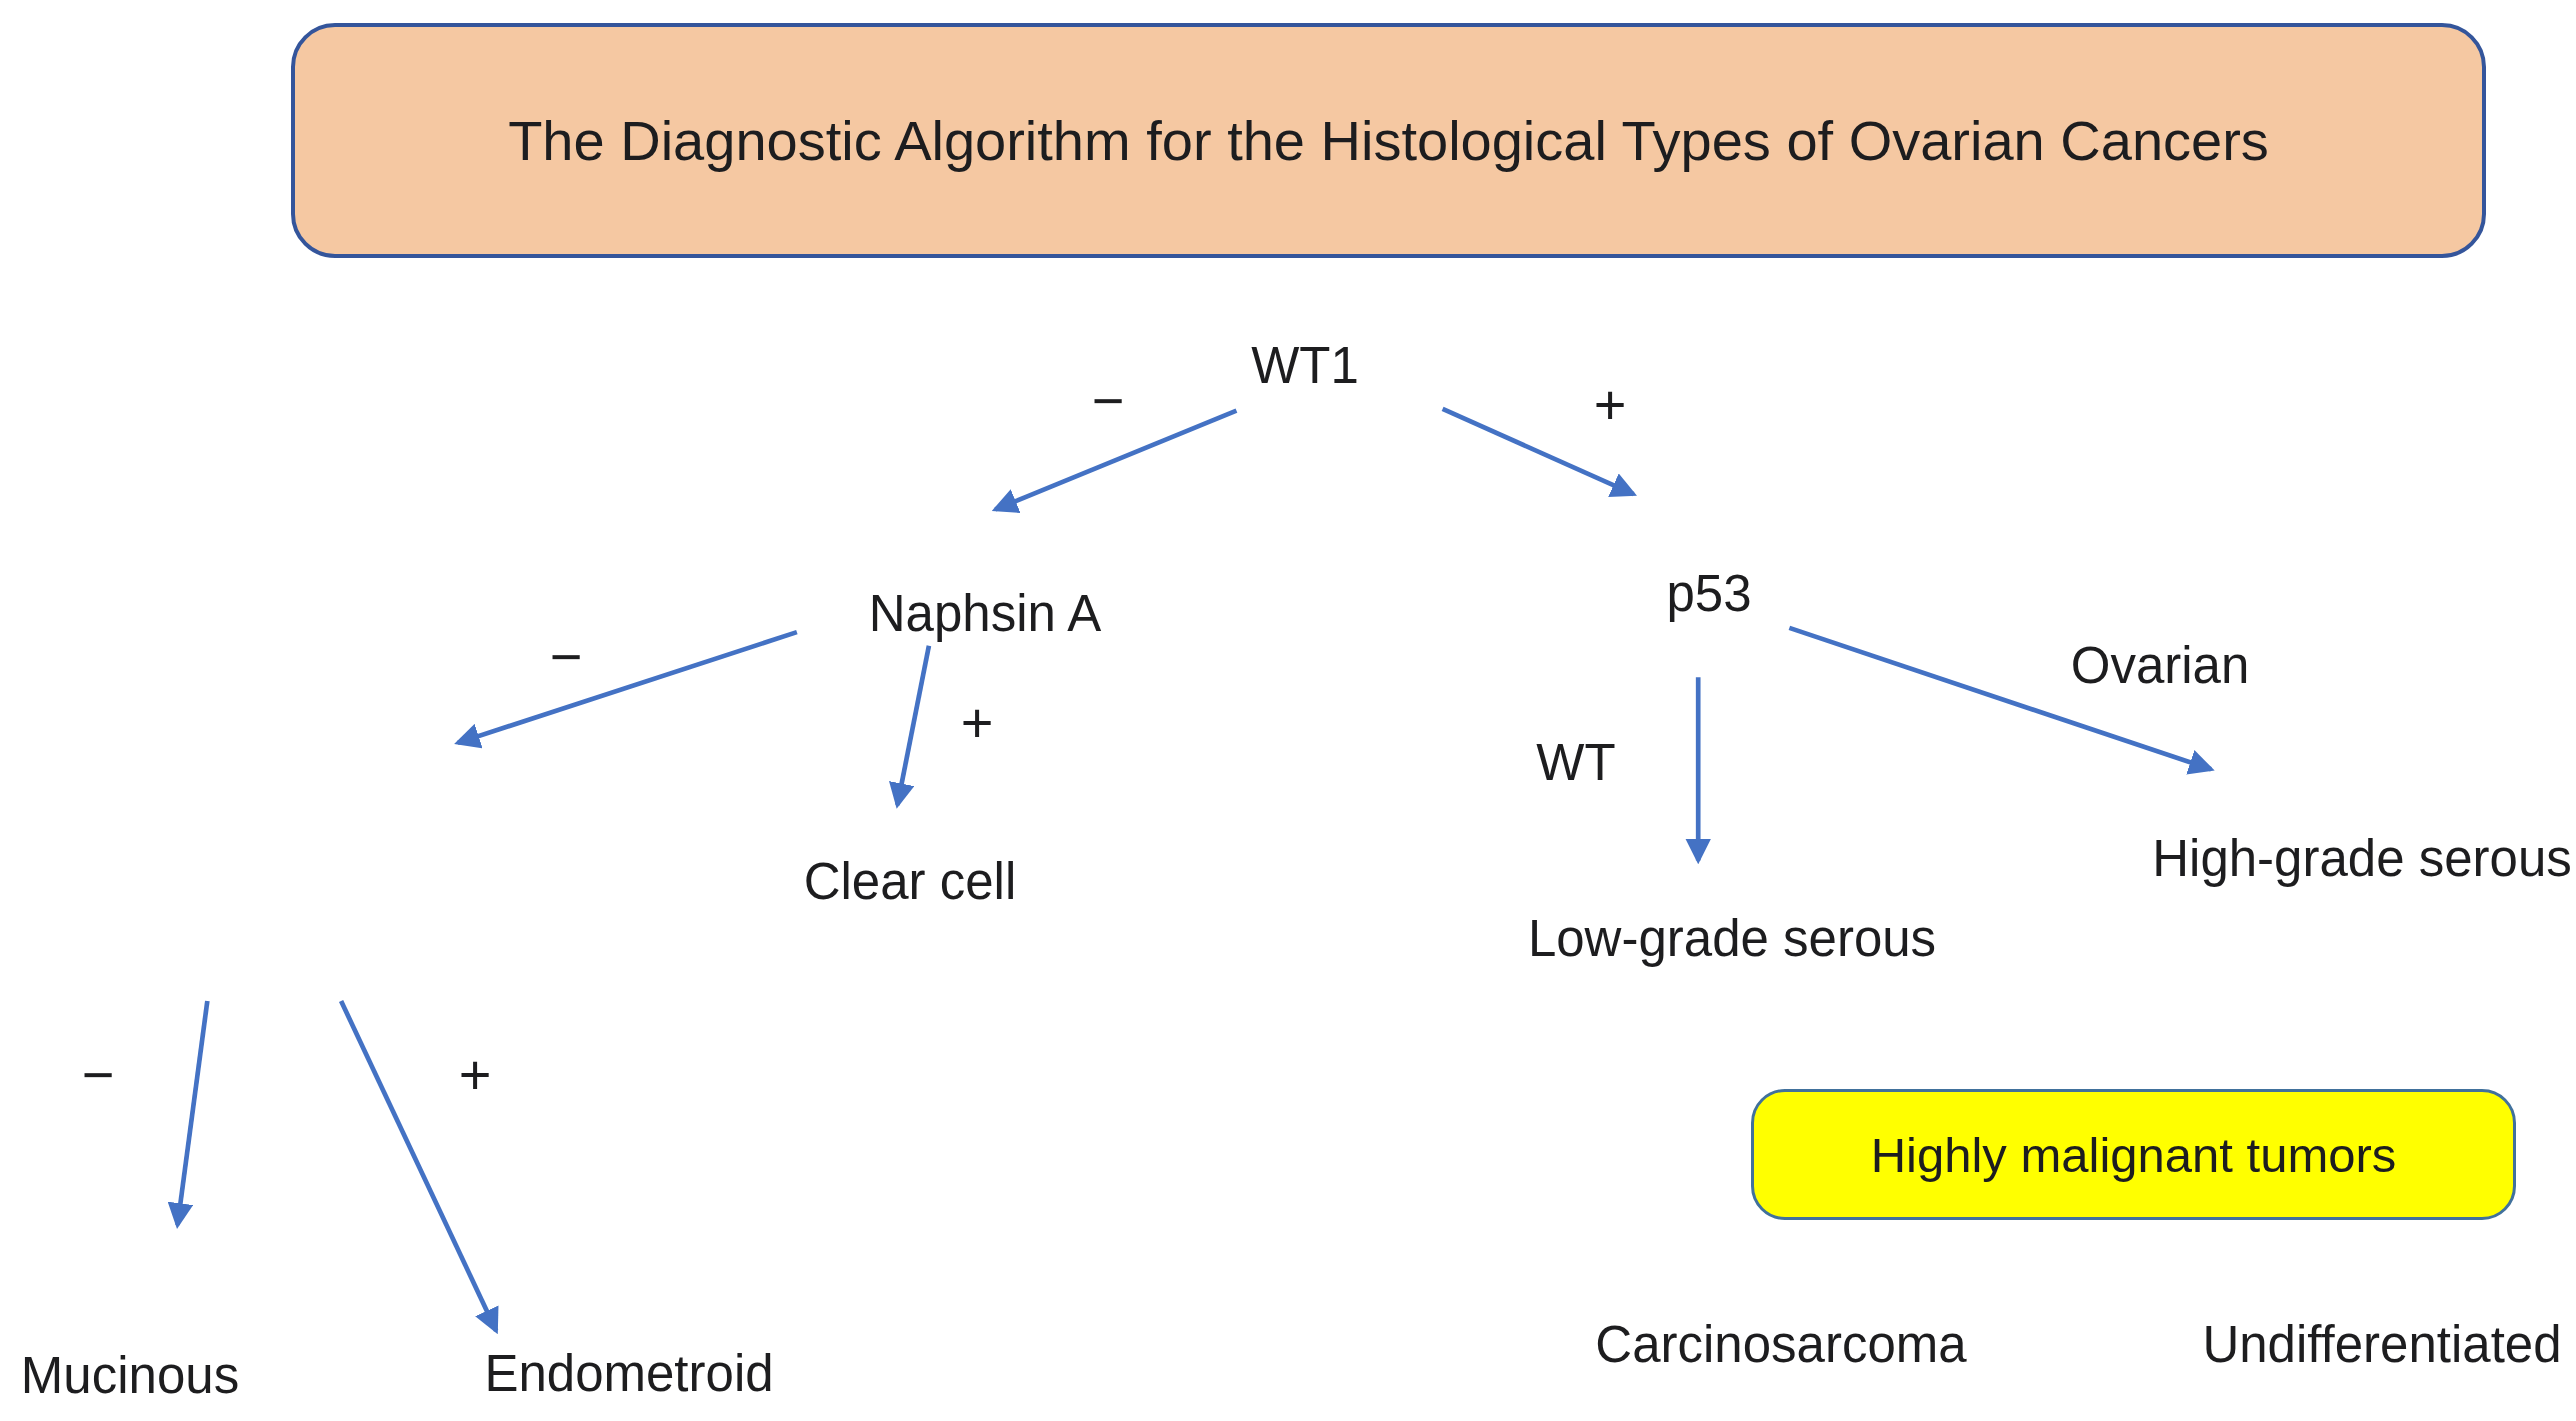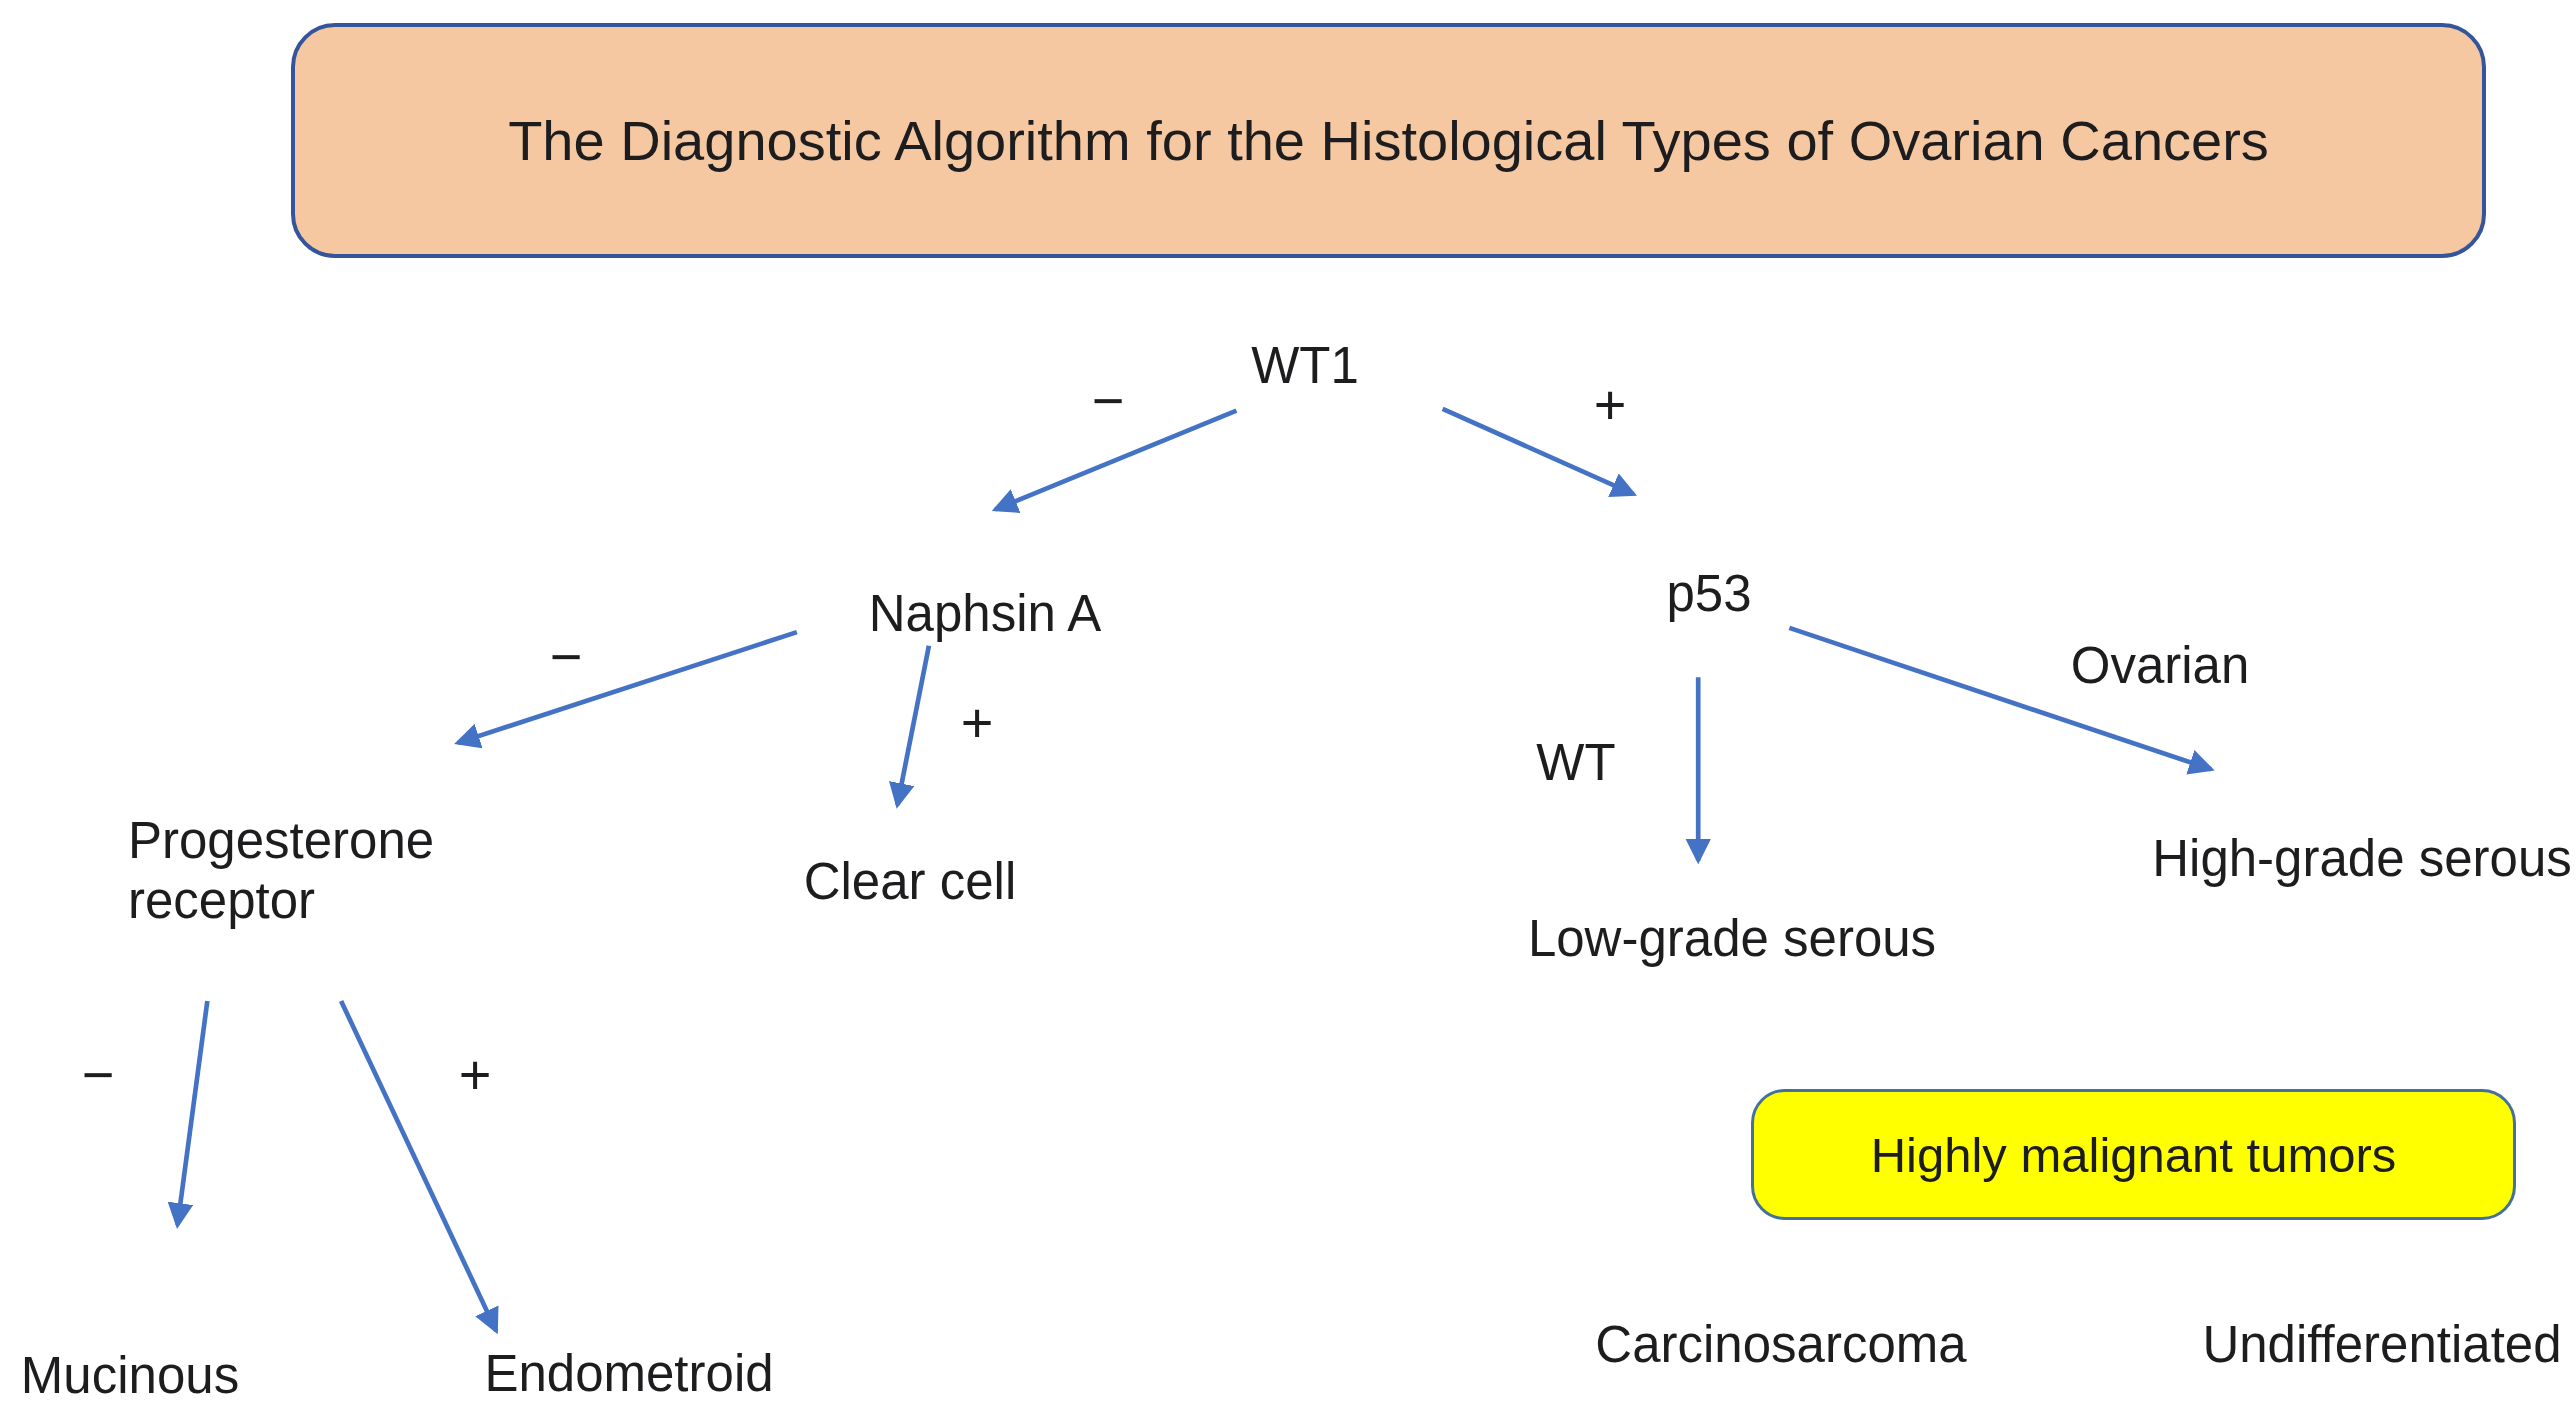--- a/index.html
+++ b/index.html
@@ -106,24 +106,20 @@
   </svg>
 
   <div class="title-box">
     <span class="title-text">The Diagnostic Algorithm for the Histological Types of Ovarian Cancers</span>
   </div>
 
   <div class="label" style="left:1305px; top:366px;">WT1</div>
   <div class="label" style="left:985px; top:586px;margin-top:28px;">Naphsin A</div>
   <div class="label" style="left:1709px; top:594px;">p53</div>
 
-  <div class="multiline" style="left:128px; top:811px;">
-    <div>Progesterone</div>
-    <div>receptor</div>
-  </div>
 
   <div class="label sign" style="left:1108px; top:401px;">−</div>
   <div class="label sign" style="left:1610px; top:405px;">+</div>
   <div class="label sign" style="left:566px; top:657px;">−</div>
   <div class="label sign" style="left:977px; top:723px;">+</div>
   <div class="label sign" style="left:98px; top:1075px;">−</div>
   <div class="label sign" style="left:475px; top:1075px;">+</div>
   <div class="label" style="left:1576px; top:763px;">WT</div>
   <div class="label" style="left:2160px; top:666px;">Ovarian</div>
 

